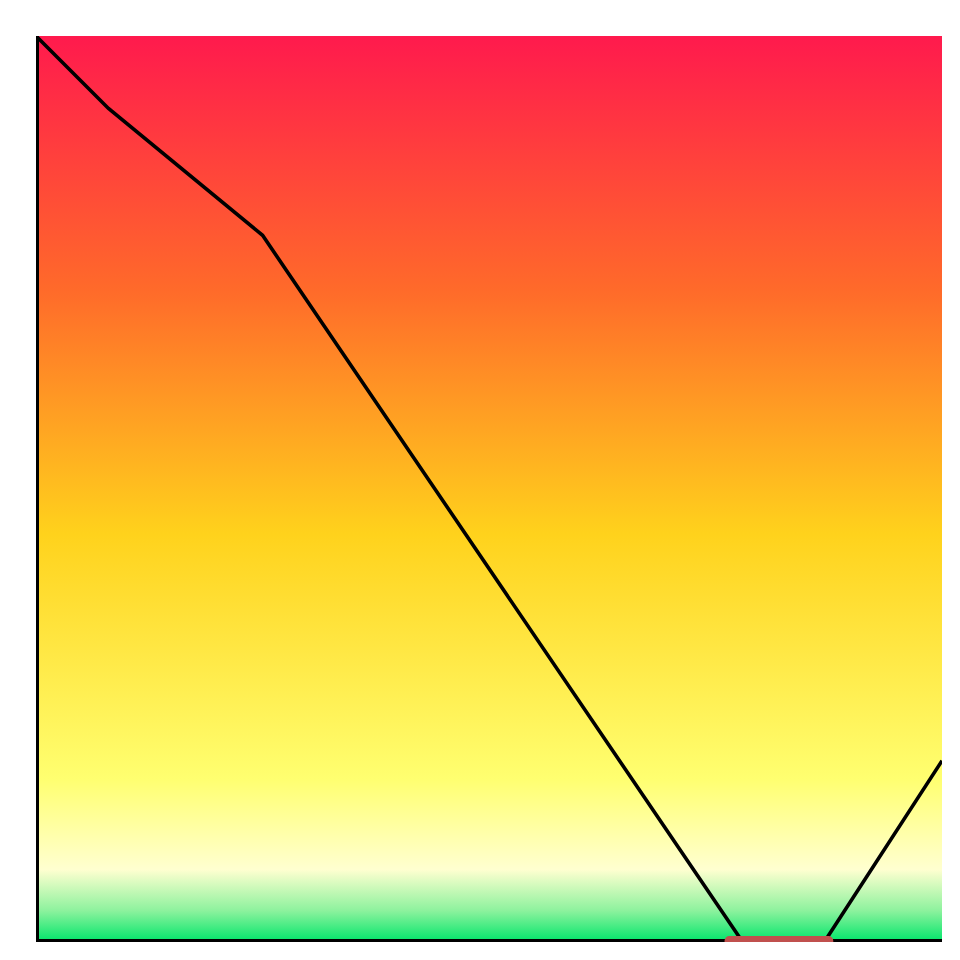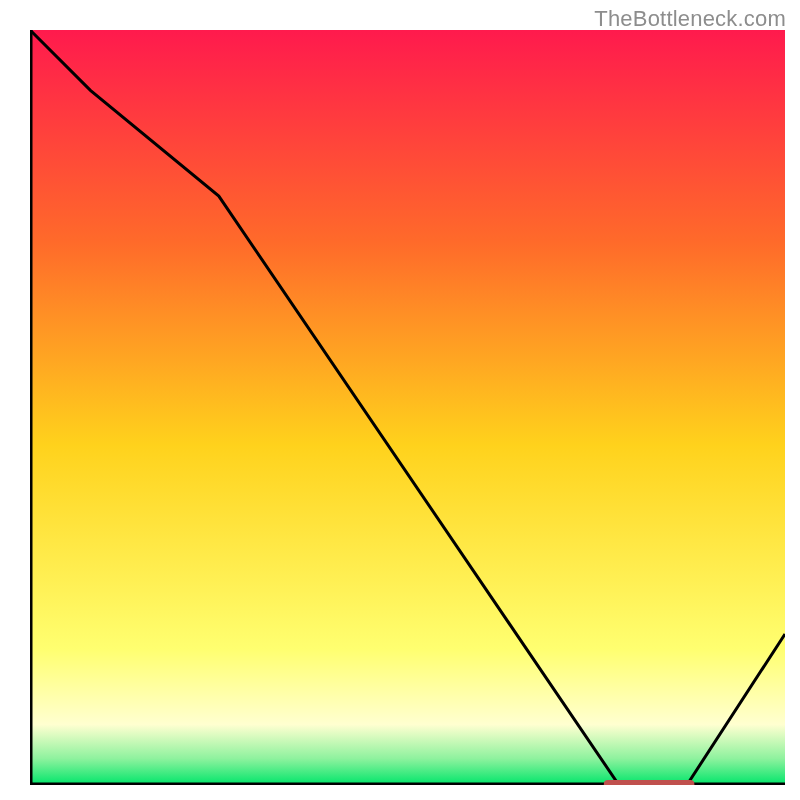--- a/index.html
+++ b/index.html
@@ -31,21 +31,20 @@
     width: 755px;
     height: 755px;
     box-sizing: border-box;
   }
   svg { display: block; }
 </style>
 </head>
 <body>
 <div class="outer">
 
-<div class="watermark">TheBottleneck.com</div>
 
 <div class="plot">
   <svg id="chart-svg" width="755" height="755" viewBox="0 0 755 755" preserveAspectRatio="none">
     <defs>
       <linearGradient id="bg-grad" x1="0" y1="0" x2="0" y2="1">
             <stop offset="0%" stop-color="#ff1a4d"></stop>
             <stop offset="28.000000000000004%" stop-color="#ff6a2a"></stop>
             <stop offset="55.00000000000001%" stop-color="#ffd21c"></stop>
             <stop offset="82%" stop-color="#ffff70"></stop>
             <stop offset="92%" stop-color="#ffffd0"></stop>

